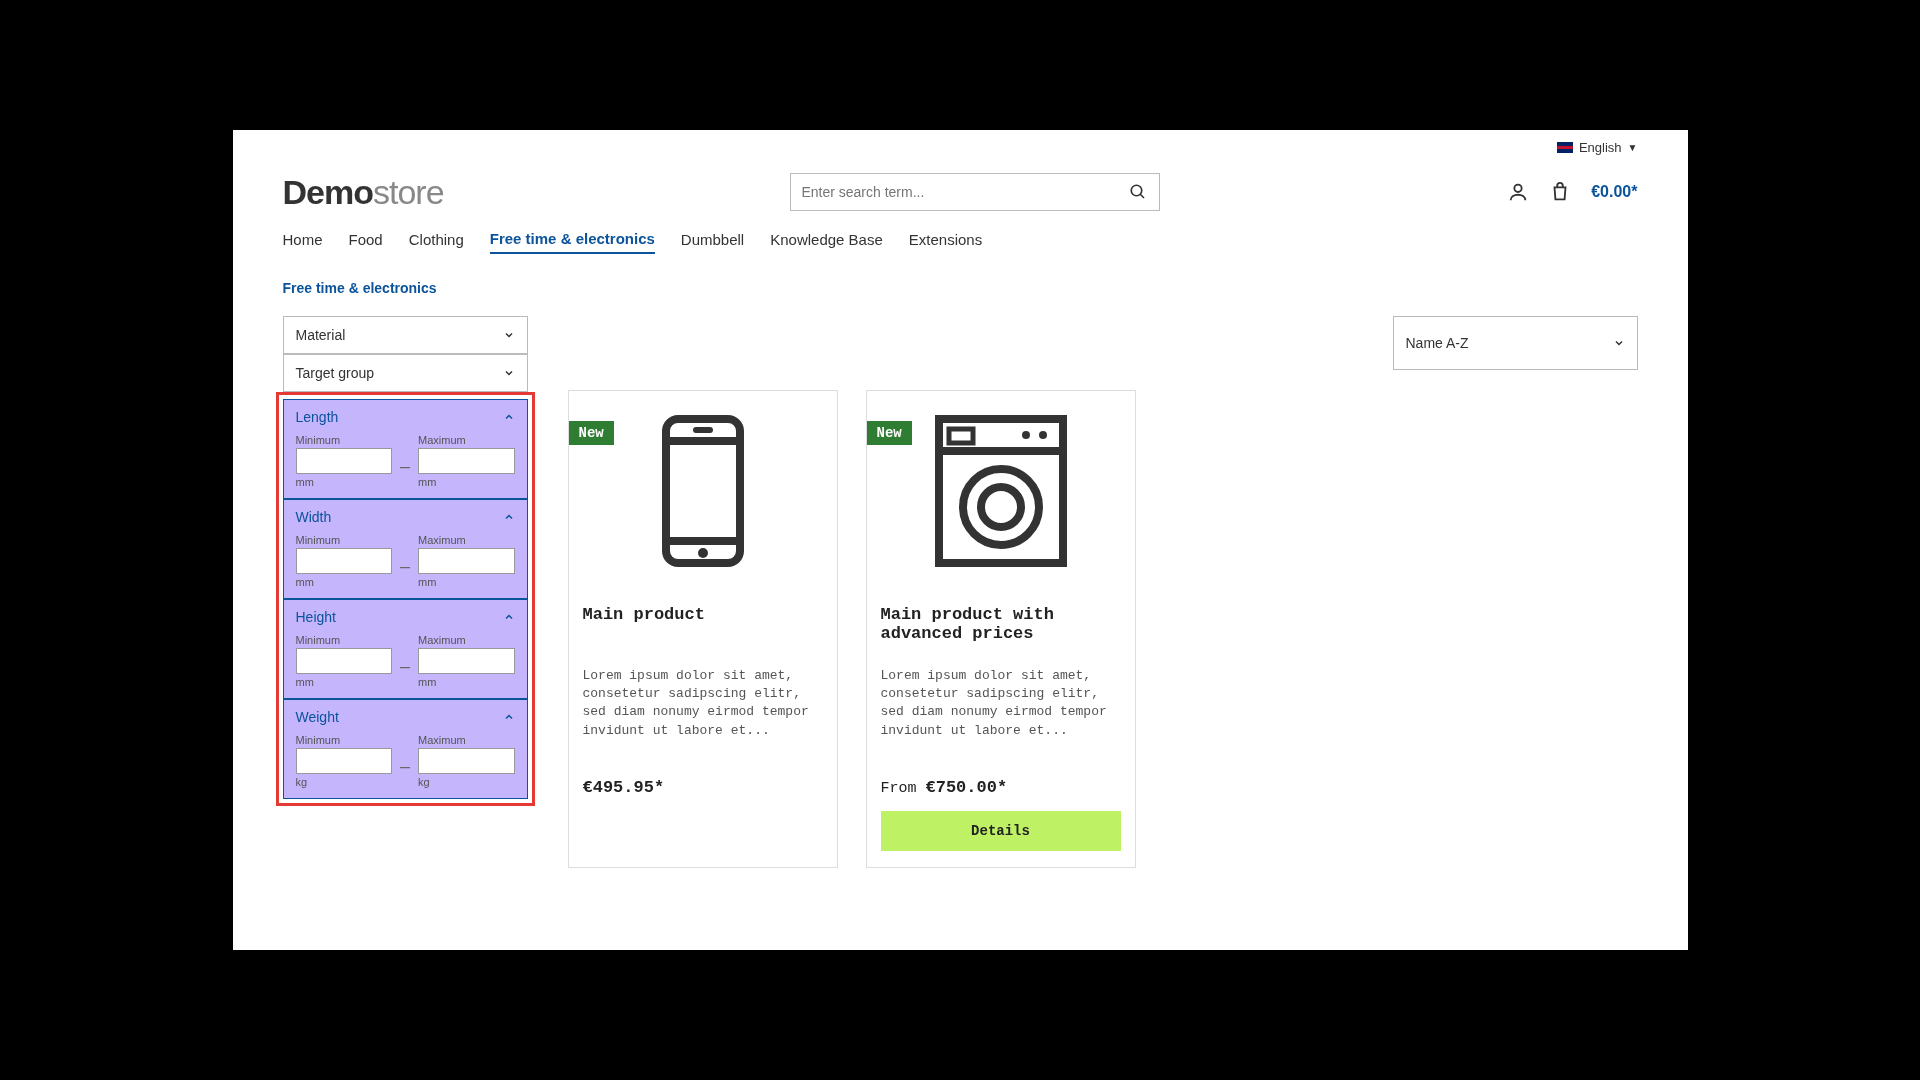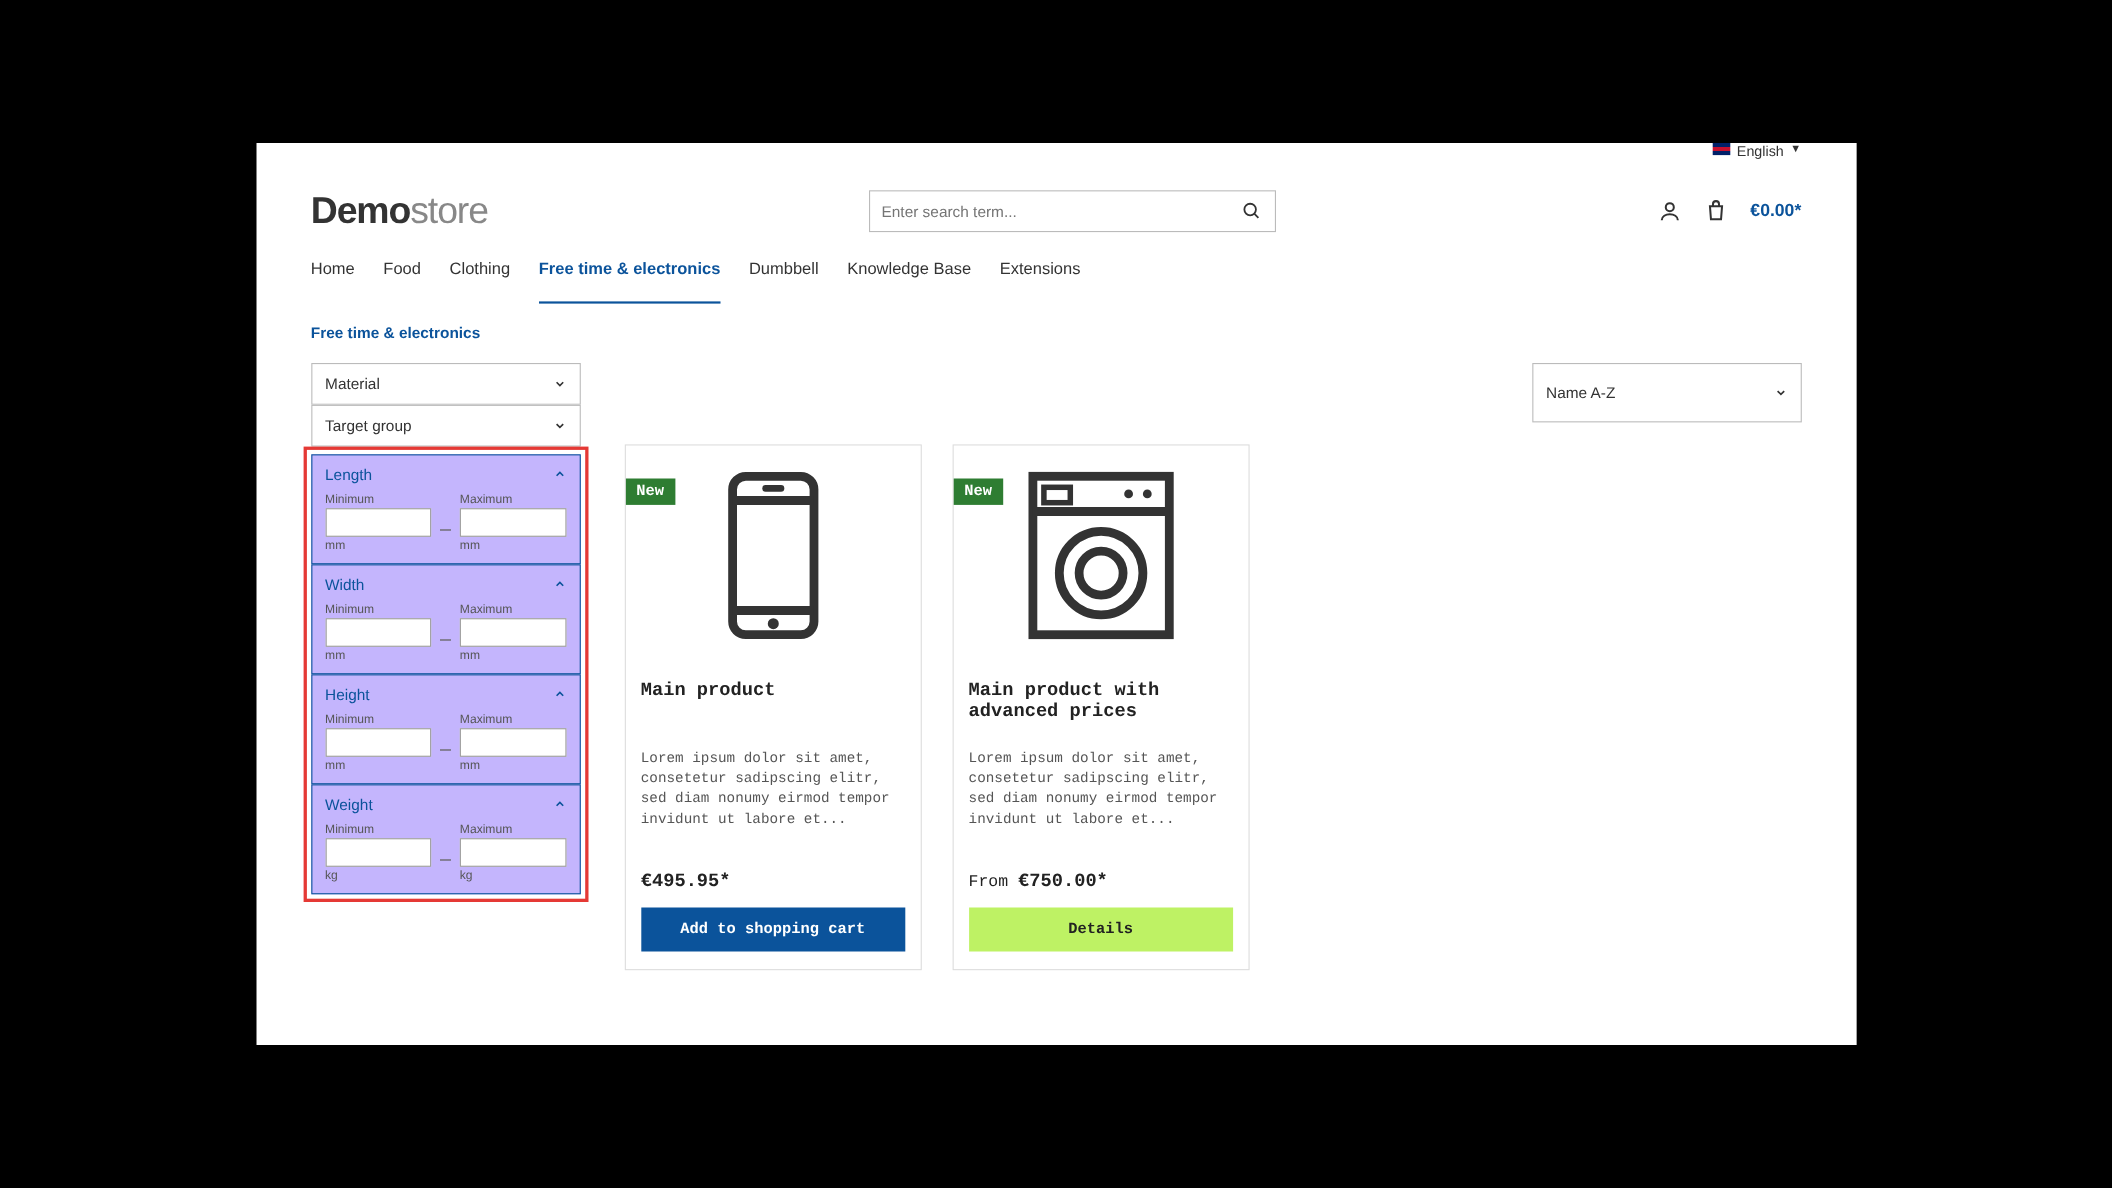--- a/index.html
+++ b/index.html
@@ -21,21 +21,21 @@
   .page {
     background: #fff;
     width: 1455px;
     height: 865px;
     padding: 0 50px;
     overflow: hidden;
   }
   .topbar {
     display: flex;
     justify-content: flex-end;
-    align-items: flex-start;
+    align-items: center;
     gap: 6px;
     height: 34px;
     font-size: 13px;
     color: #333;
   }
   .flag {
     width: 16px; height: 11px;
     background: linear-gradient(to bottom,
       #012169 0 33%, #fff 33% 34%, #C8102E 34% 66%, #fff 66% 67%, #012169 67% 100%);
     display: inline-block;
@@ -55,21 +55,21 @@
     padding: 16px 10px;
   }
   .search input {
     flex: 1; border: none; outline: none; font-size: 14px; color: #555;
   }
   .header-right { display: flex; align-items: center; gap: 20px; }
   .icon-btn { width: 22px; height: 22px; display: flex; align-items: center; justify-content: center; cursor: pointer; }
   .cart-total { color: #0b539b; font-weight: 600; font-size: 16px; }
   .nav {
     display: flex; gap: 26px; font-size: 15px; color: #333;
-    height: 40px; margin-top: 16px;
+    height: 40px; align-items: center; margin-top: 2px;
   }
   .nav-item { cursor: pointer; padding-bottom: 5px; }
   .nav-item.active { color: #0b539b; font-weight: 600; border-bottom: 2px solid #0b539b; }
   .breadcrumb { color: #0b539b; font-size: 14px; font-weight: 600; margin: 18px 0 20px; }
   .main { display: flex; gap: 40px; }
   .sidebar { width: 245px; flex-shrink: 0; position: relative; }
   .select-box {
     width: 100%; height: 38px;
     border: 1px solid #bbb;
     display: flex; align-items: center; justify-content: space-between;
@@ -296,21 +296,20 @@
                   <line x1="8" y1="30" x2="82" y2="30"></line>
                   <line x1="8" y1="130" x2="82" y2="130"></line>
                   <rect x="35" y="16" width="20" height="6" rx="3" fill="#333" stroke="none"></rect>
                   <circle cx="45" cy="142" r="5" fill="#333" stroke="none"></circle>
                 </svg>
               </div>
               <div class="card-body">
                 <div class="title">Main product</div>
                 <div class="desc">Lorem ipsum dolor sit amet, consetetur sadipscing elitr, sed diam nonumy eirmod tempor invidunt ut labore et...</div>
                 <div class="price"><span>€495.95*</span></div>
-                <div class="btn btn-primary">Add to shopping cart</div>
               </div>
             </div>
             <div class="card">
               <div class="badge">New</div>
               <div class="img-box">
                 <svg width="140" height="160" viewBox="0 0 140 160" fill="none" stroke="#333" stroke-width="8">
                   <rect x="8" y="8" width="124" height="144"></rect>
                   <line x1="8" y1="40" x2="132" y2="40"></line>
                   <rect x="18" y="18" width="24" height="14" stroke-width="5"></rect>
                   <circle cx="95" cy="24" r="4" fill="#333" stroke="none"></circle>

